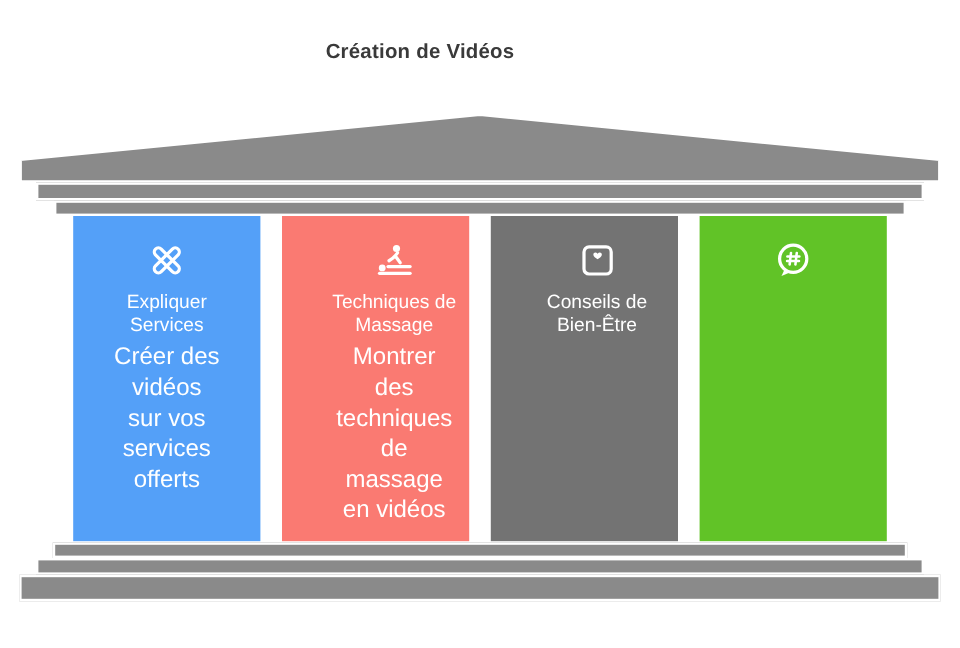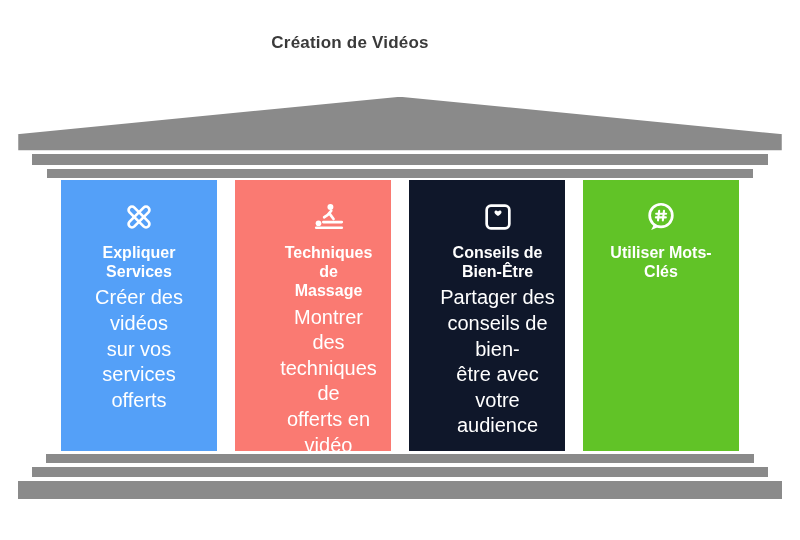--- a/index.html
+++ b/index.html
@@ -35,21 +35,21 @@
     box-sizing:border-box;
     padding:20px 10px 0 10px;
   }
   #pillar-0{left:61px;}
   #pillar-1{left:235px;padding-left:41px;}
   #pillar-2{left:409px;}
   #pillar-3{left:583px;}
   .pillar-icon{width:34px;height:34px;flex:0 0 auto;}
   .pillar-title{
     margin-top:9px;
-    font-size:16px;font-weight:700;line-height:1.2;
+    font-size:16px;font-weight:400;line-height:1.2;
     white-space:pre-line;
   }
   .pillar-desc{
     margin-top:4px;
     font-size:20px;font-weight:400;line-height:1.28;
     white-space:pre-line;
   }
 </style>
 </head>
 <body>
@@ -82,46 +82,40 @@
     <path d="M13.6 7.6 C12.2 9.6 10.8 11 8.6 12.2" fill="none" stroke="#ffffff" stroke-width="1.9" stroke-linecap="round"></path>
     <path d="M12.4 9.6 L15.2 13.4" fill="none" stroke="#ffffff" stroke-width="1.9" stroke-linecap="round"></path>
     <circle cx="4.6" cy="16.4" r="2" fill="#ffffff"></circle>
     <line x1="8" y1="15.6" x2="21" y2="15.6" stroke="#ffffff" stroke-width="1.9" stroke-linecap="round"></line>
     <line x1="3" y1="19.6" x2="21" y2="19.6" stroke="#ffffff" stroke-width="1.9" stroke-linecap="round"></line>
   </svg>
   <div class="pillar-title">Techniques de
 Massage</div>
   <div class="pillar-desc">Montrer des
 techniques de
-offerts en vidéo</div>
+massage en vidéos</div>
 </div>
 
-<div class="pillar" id="pillar-2" style="background: #0f172a; padding-left: 31px;">
+<div class="pillar" id="pillar-2" style="background: #737373; padding-left: 31px;">
   <svg class="pillar-icon" viewBox="0 0 24 24">
     <rect x="4" y="4" width="16" height="16" rx="3" fill="none" stroke="#ffffff" stroke-width="1.9"></rect>
     <path d="M12 8.1 c-0.8-1.1 -2.5-0.9 -2.5 0.55 c0 1.05 1.35 1.95 2.5 2.7 c1.15-0.75 2.5-1.65 2.5-2.7 c0-1.45-1.7-1.65-2.5-0.55 Z" fill="#ffffff"></path>
   </svg>
   <div class="pillar-title">Conseils de
 Bien-Être</div>
-  <div class="pillar-desc">Partager des
-conseils de bien-
-être avec votre
-audience</div>
 </div>
 
 <div class="pillar" id="pillar-3" style="background: rgb(97, 195, 39);">
   <svg class="pillar-icon" viewBox="0 0 24 24">
     <circle cx="12" cy="11" r="8" fill="none" stroke="#ffffff" stroke-width="1.9"></circle>
     <path d="M6.9 17.4 L5.1 21.2 L9.7 19.3 Z" fill="#ffffff"></path>
     <g stroke="#ffffff" stroke-width="1.5" stroke-linecap="round">
       <line x1="10.7" y1="7.6" x2="9.9" y2="14.4"></line>
       <line x1="14.1" y1="7.6" x2="13.3" y2="14.4"></line>
       <line x1="8.6" y1="9.7" x2="15.6" y2="9.7"></line>
       <line x1="8.4" y1="12.3" x2="15.4" y2="12.3"></line>
     </g>
   </svg>
-  <div class="pillar-title">Utiliser Mots-
-Clés</div>
 </div>
 
 <div class="gray-band" id="base-bar-1"></div>
 <div class="gray-band" id="base-bar-2"></div>
 <div class="gray-band" id="base-bar-3"></div>
 
 </body></html>

